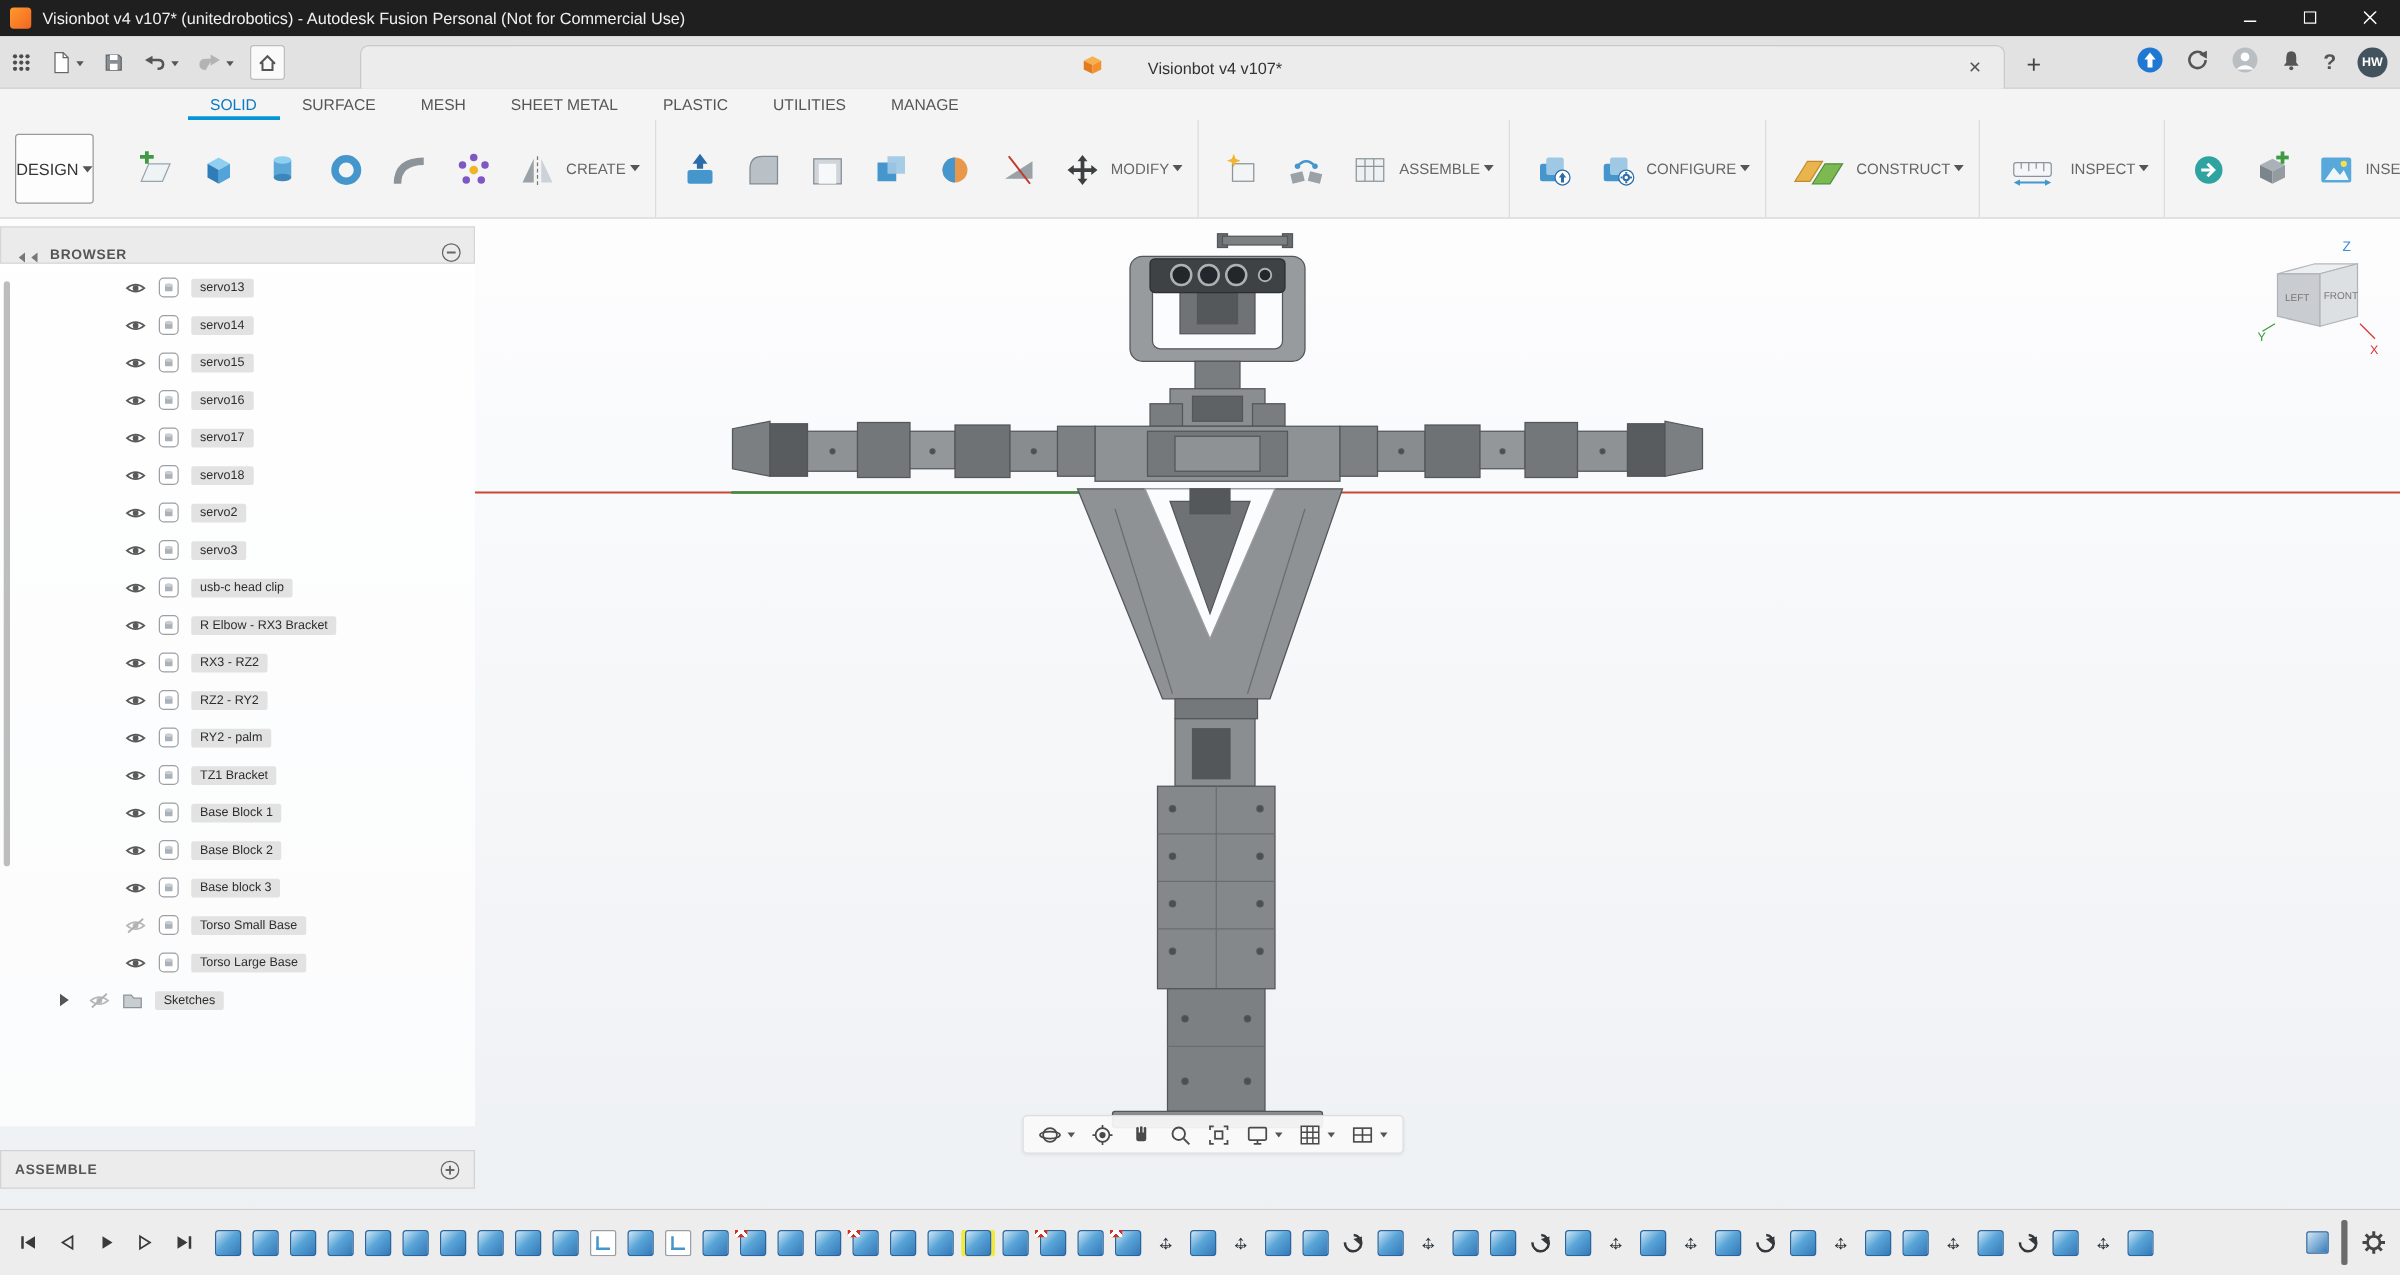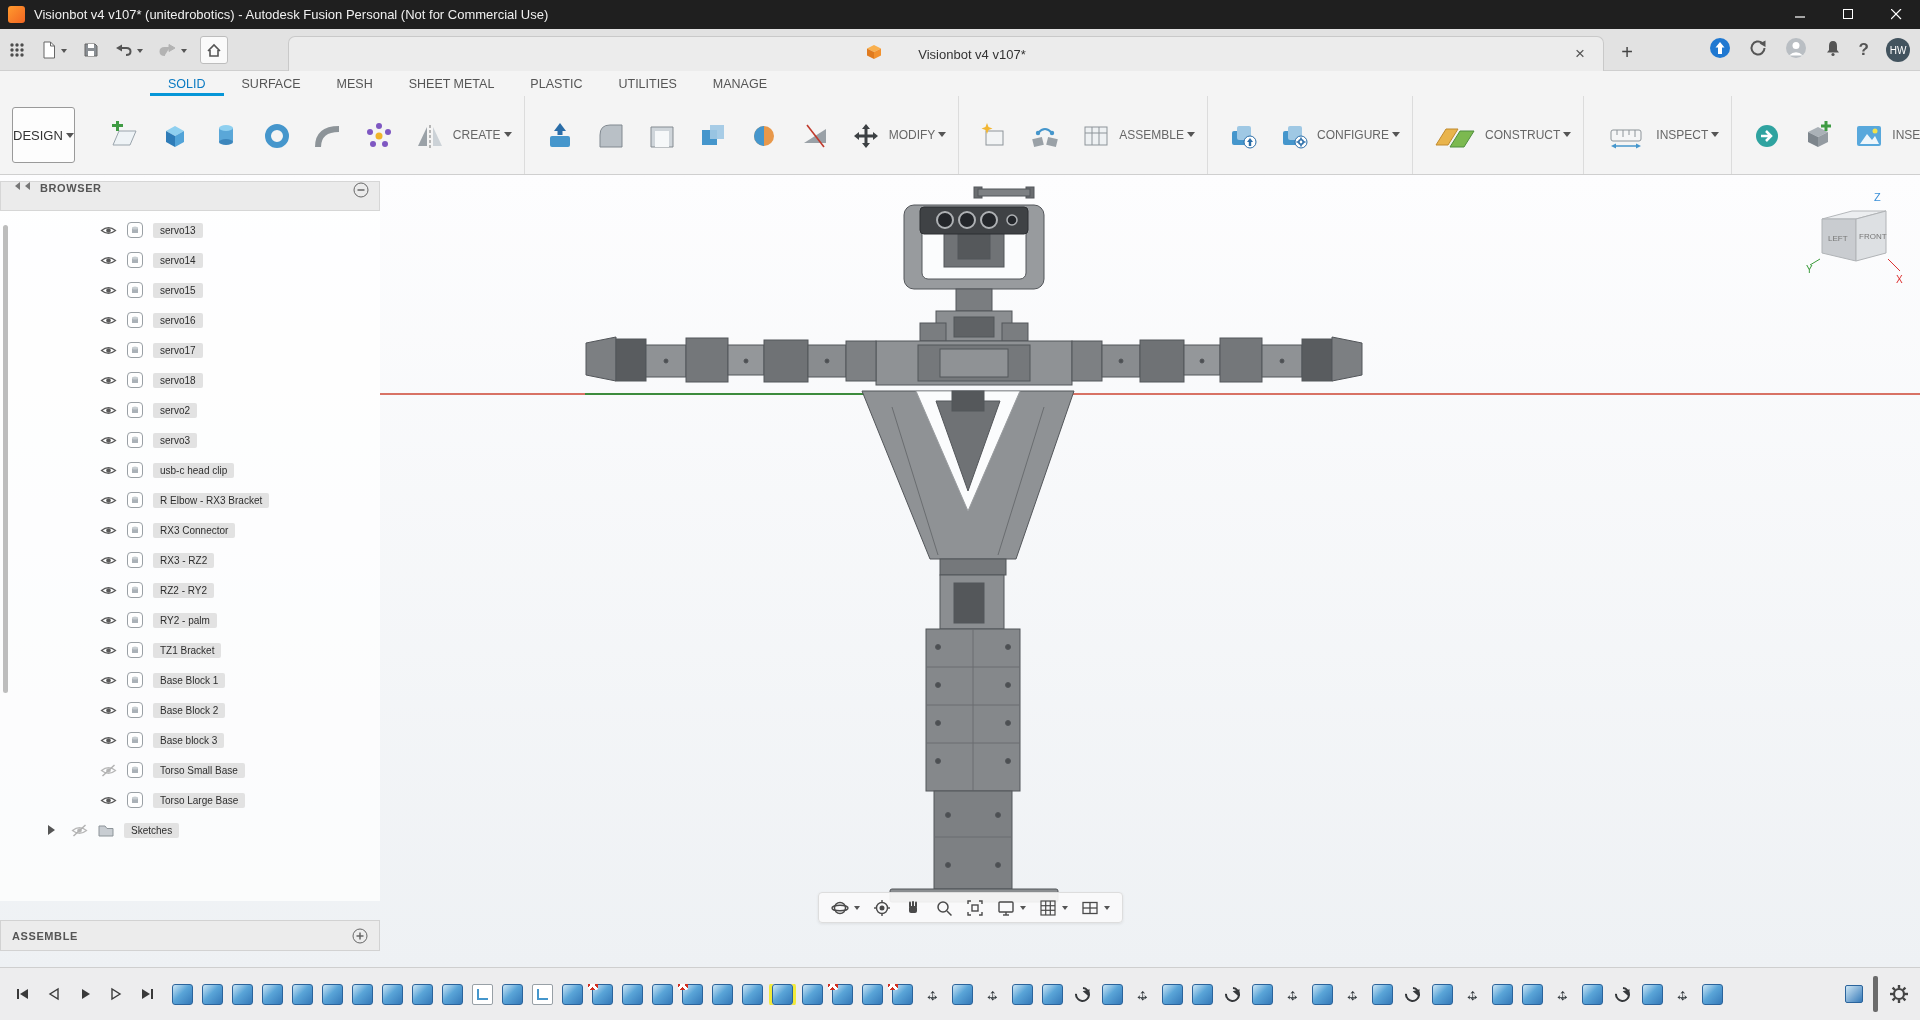--- a/index.html
+++ b/index.html
@@ -27,21 +27,21 @@
             border:1px solid #c9c9c9; border-bottom:none; border-radius:7px 7px 0 0;
             display:flex; align-items:center; justify-content:center; gap:8px; }
   .doctitle { font-size:13px; color:#333;margin-left:28px; }
   .tabclose { position:absolute; right:12px; top:6px; width:22px; height:22px; display:flex; align-items:center; justify-content:center;
               font-size:17px; color:#555; }
   .tabclose::before { content:"×"; }
   .newtab { position:absolute; left:1614px; top:10px; width:26px; height:26px; display:flex; align-items:center; justify-content:center;
             font-size:20px; color:#444; }
   .newtab::before { content:"+"; }
   .qat-right { position:absolute; right:10px; top:0; height:42px; display:flex; align-items:center; gap:17px; }
-  .avatar-initials { width:24px; height:24px; border-radius:50%; background:#42535e; color:#fff; font-size:10px; font-weight:normal;
+  .avatar-initials { width:24px; height:24px; border-radius:50%; background:#42535e; color:#fff; font-size:10px; font-weight:bold;
                      display:flex; align-items:center; justify-content:center; }
   .helpbtn { font-size:17px; color:#555; font-weight:bold; }
   .helpbtn::before { content:"?"; }
 
   
   .rtabs { height:25px; background:#f4f4f4; display:flex; align-items:flex-end; padding-left:150px; flex:0 0 auto; }
   .rtab { font-size:12.5px; color:#555; padding:4px 18px 5px; cursor:default; }
   .rtab.active { color:#0a7ac2; box-shadow:inset 0 -3px 0 #0696d7; }
 
   
@@ -58,21 +58,21 @@
   
   .main { flex:1; position:relative; overflow:hidden; background:linear-gradient(#fdfdfe,#eef1f4); }
   .scene { position:absolute; left:380px; top:0; }
 
   
   .viewcube { position:absolute; right:14px; top:14px; width:100px; height:100px; }
   .viewcube text { font-family:"Liberation Sans",sans-serif; }
 
   
   .browser { position:absolute; left:0; top:6px; width:380px; bottom:66px; background:rgba(255,255,255,0.72); }
-  .bheader { height:30px; background:#ebebeb; border:1px solid #d6d6d6; display:flex; align-items:flex-start; padding:0 10px; gap:9px; }
+  .bheader { height:30px; background:#ebebeb; border:1px solid #d6d6d6; display:flex; align-items:flex-end; padding:0 10px; gap:9px; }
   .btitle { font-size:11px; font-weight:bold; letter-spacing:.6px; color:#555; }
   .bhead-right { margin-left:auto; display:flex; }
   .dblarrow { display:flex; }
   .dblarrow i { width:0; height:0; border:4px solid transparent; border-right:5px solid #777; margin-right:1px; }
   .blist { padding-top:4px; }
   .brow { height:30px; display:flex; align-items:center; padding-left:100px; gap:9px; }
   .eye { display:flex; width:17px; }
   .eye-off { display:none; }
   .brow.hidden .eye-off { display:inline; }
   .cicon { display:flex; }
@@ -790,37 +790,20 @@
             <span class="cicon">
               <svg width="18" height="18">
                 <rect x="1.5" y="1.5" width="15" height="15" rx="3.5" fill="#fff" stroke="#9aa0a5"></rect>
                 <rect x="6" y="7" width="6" height="5" fill="#aab1b7"></rect>
                 <ellipse cx="9" cy="7" rx="3" ry="1.5" fill="#c8ced2"></ellipse>
               </svg>
             </span>
             <span class="blabel">R Elbow - RX3 Bracket</span>
           </div>
 
-          <div class="brow">
-            <span class="eye">
-              <svg class="eye-on" width="17" height="13">
-                <path d="M1.5 6.5 Q8.5 0.8 15.5 6.5 Q8.5 12.2 1.5 6.5 Z" fill="none" stroke="#5a5a5a" stroke-width="1.3"></path>
-                <circle cx="8.5" cy="6.5" r="2.3" fill="#5a5a5a"></circle>
-              </svg>
-
-            </span>
-            <span class="cicon">
-              <svg width="18" height="18">
-                <rect x="1.5" y="1.5" width="15" height="15" rx="3.5" fill="#fff" stroke="#9aa0a5"></rect>
-                <rect x="6" y="7" width="6" height="5" fill="#aab1b7"></rect>
-                <ellipse cx="9" cy="7" rx="3" ry="1.5" fill="#c8ced2"></ellipse>
-              </svg>
-            </span>
-            <span class="blabel">RX3 Connector</span>
-          </div>
 
           <div class="brow">
             <span class="eye">
               <svg class="eye-on" width="17" height="13">
                 <path d="M1.5 6.5 Q8.5 0.8 15.5 6.5 Q8.5 12.2 1.5 6.5 Z" fill="none" stroke="#5a5a5a" stroke-width="1.3"></path>
                 <circle cx="8.5" cy="6.5" r="2.3" fill="#5a5a5a"></circle>
               </svg>
 
             </span>
             <span class="cicon">

